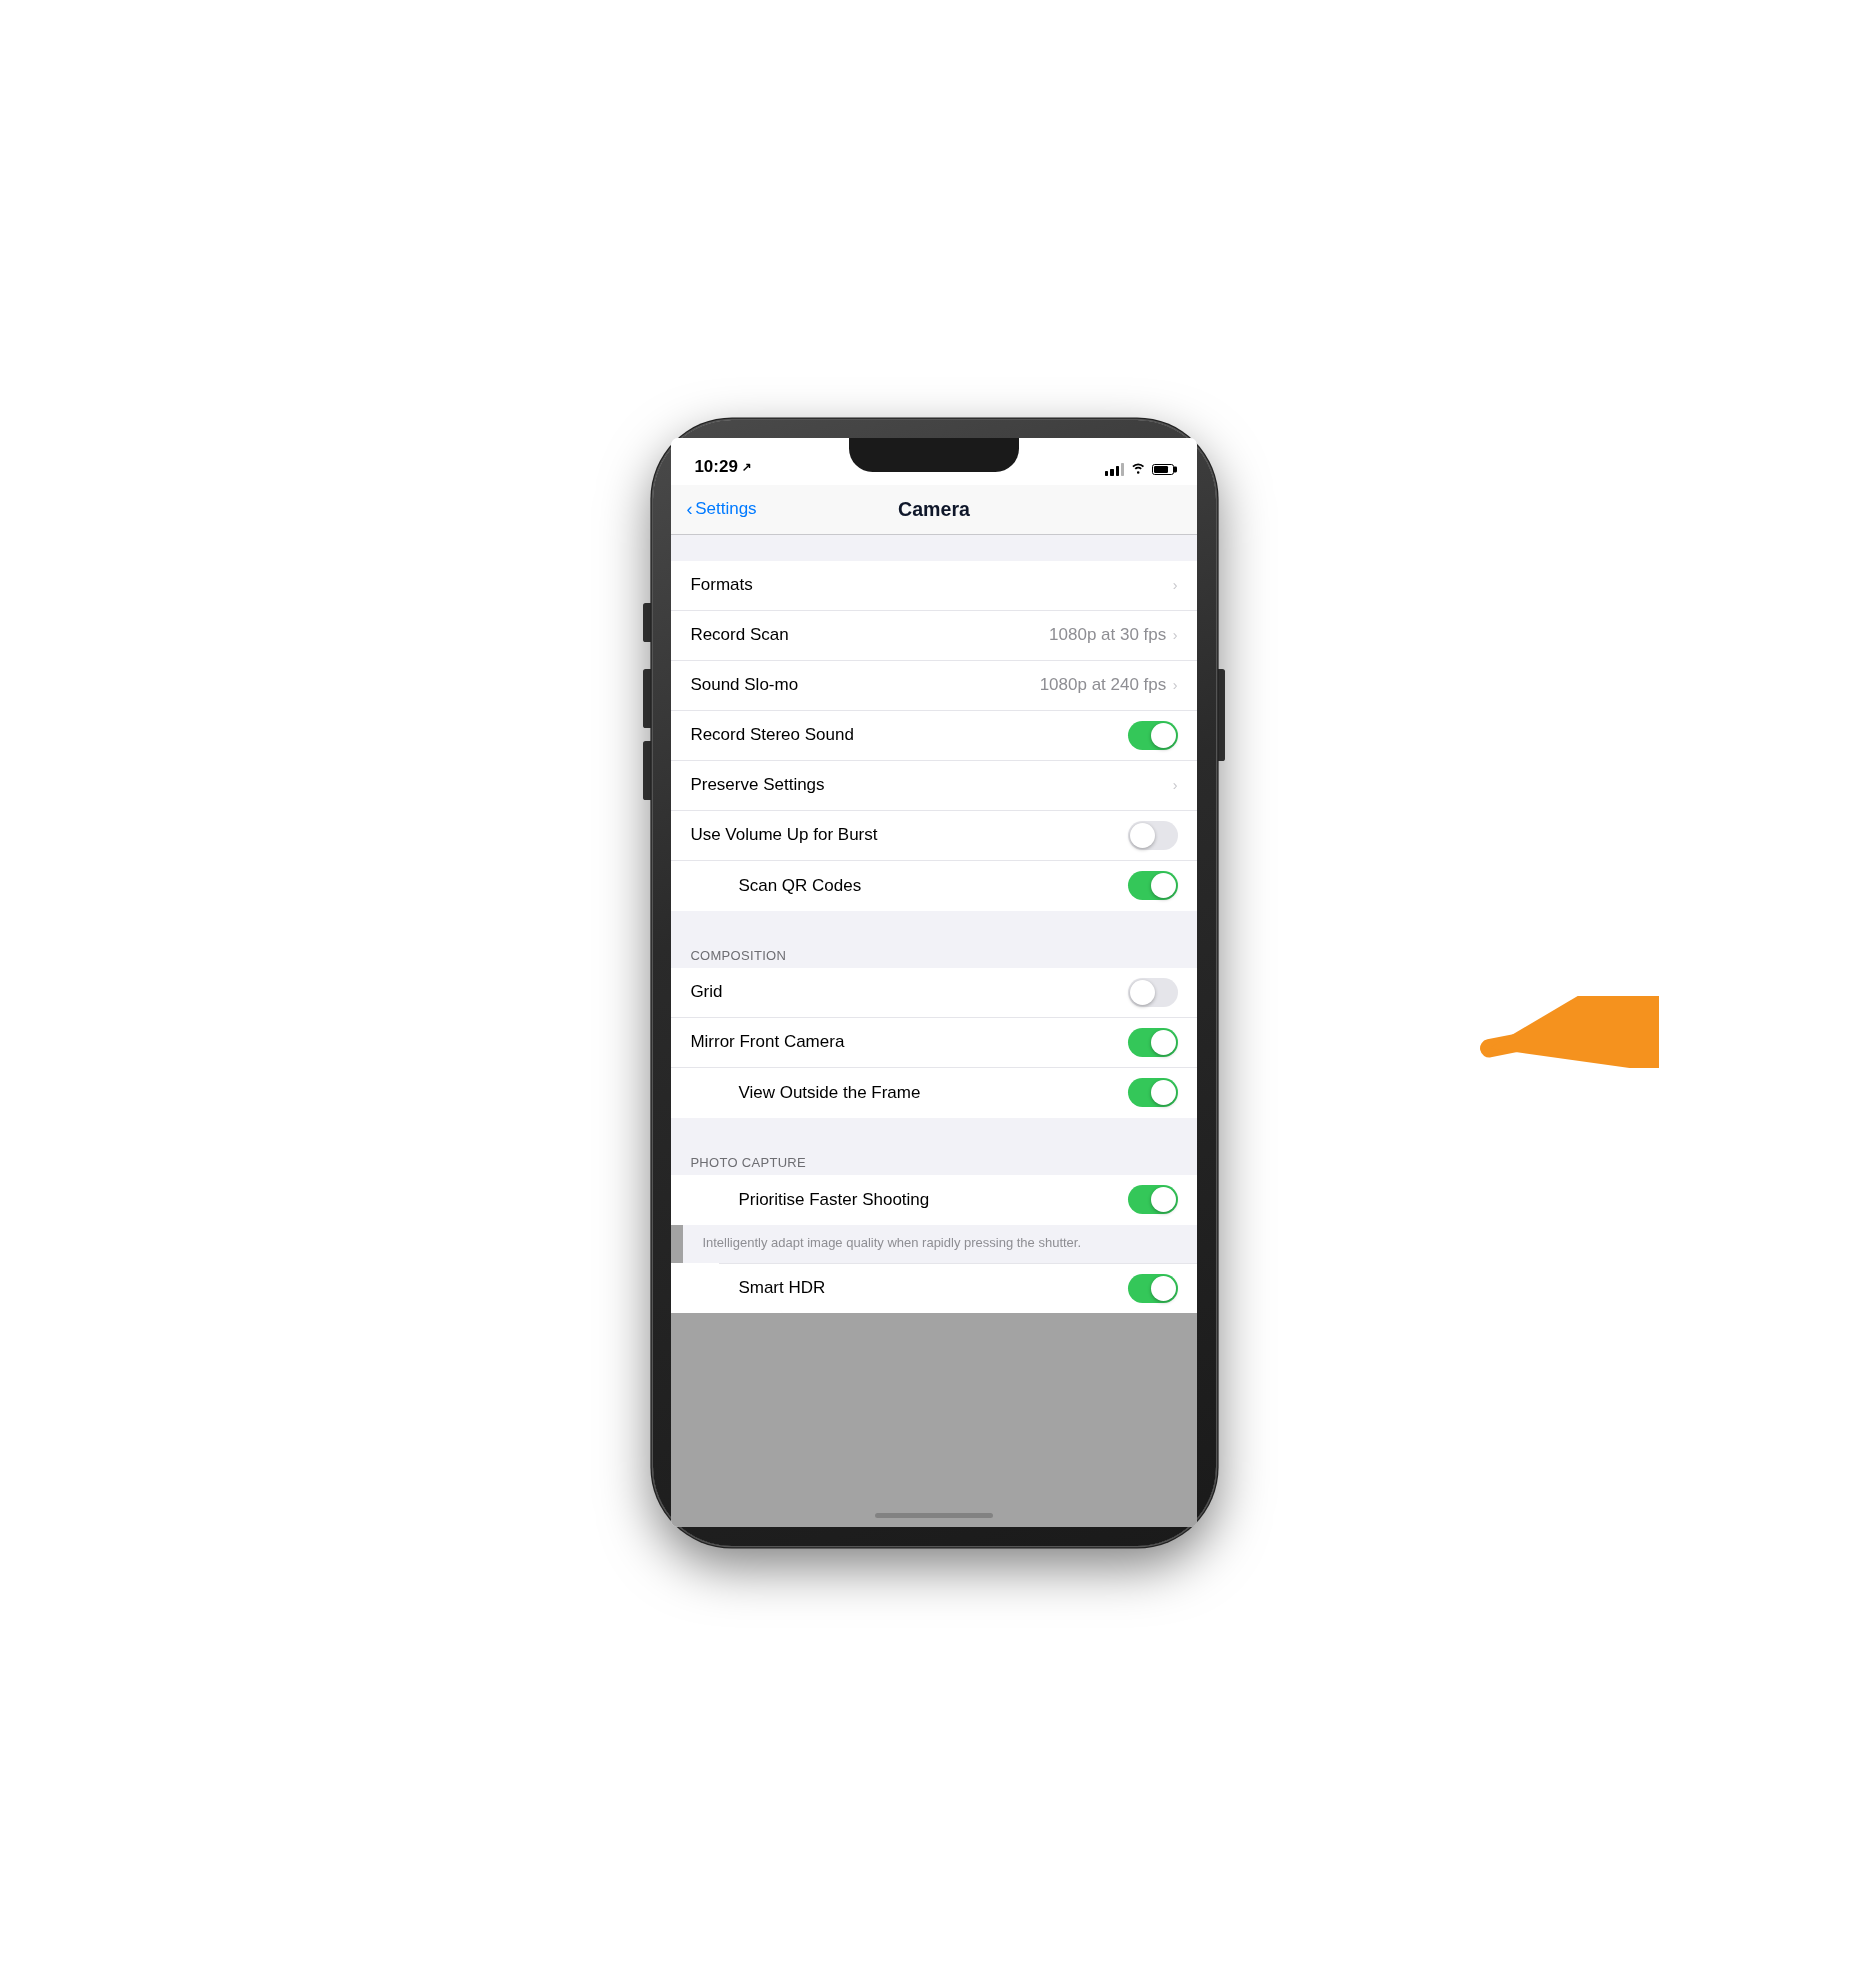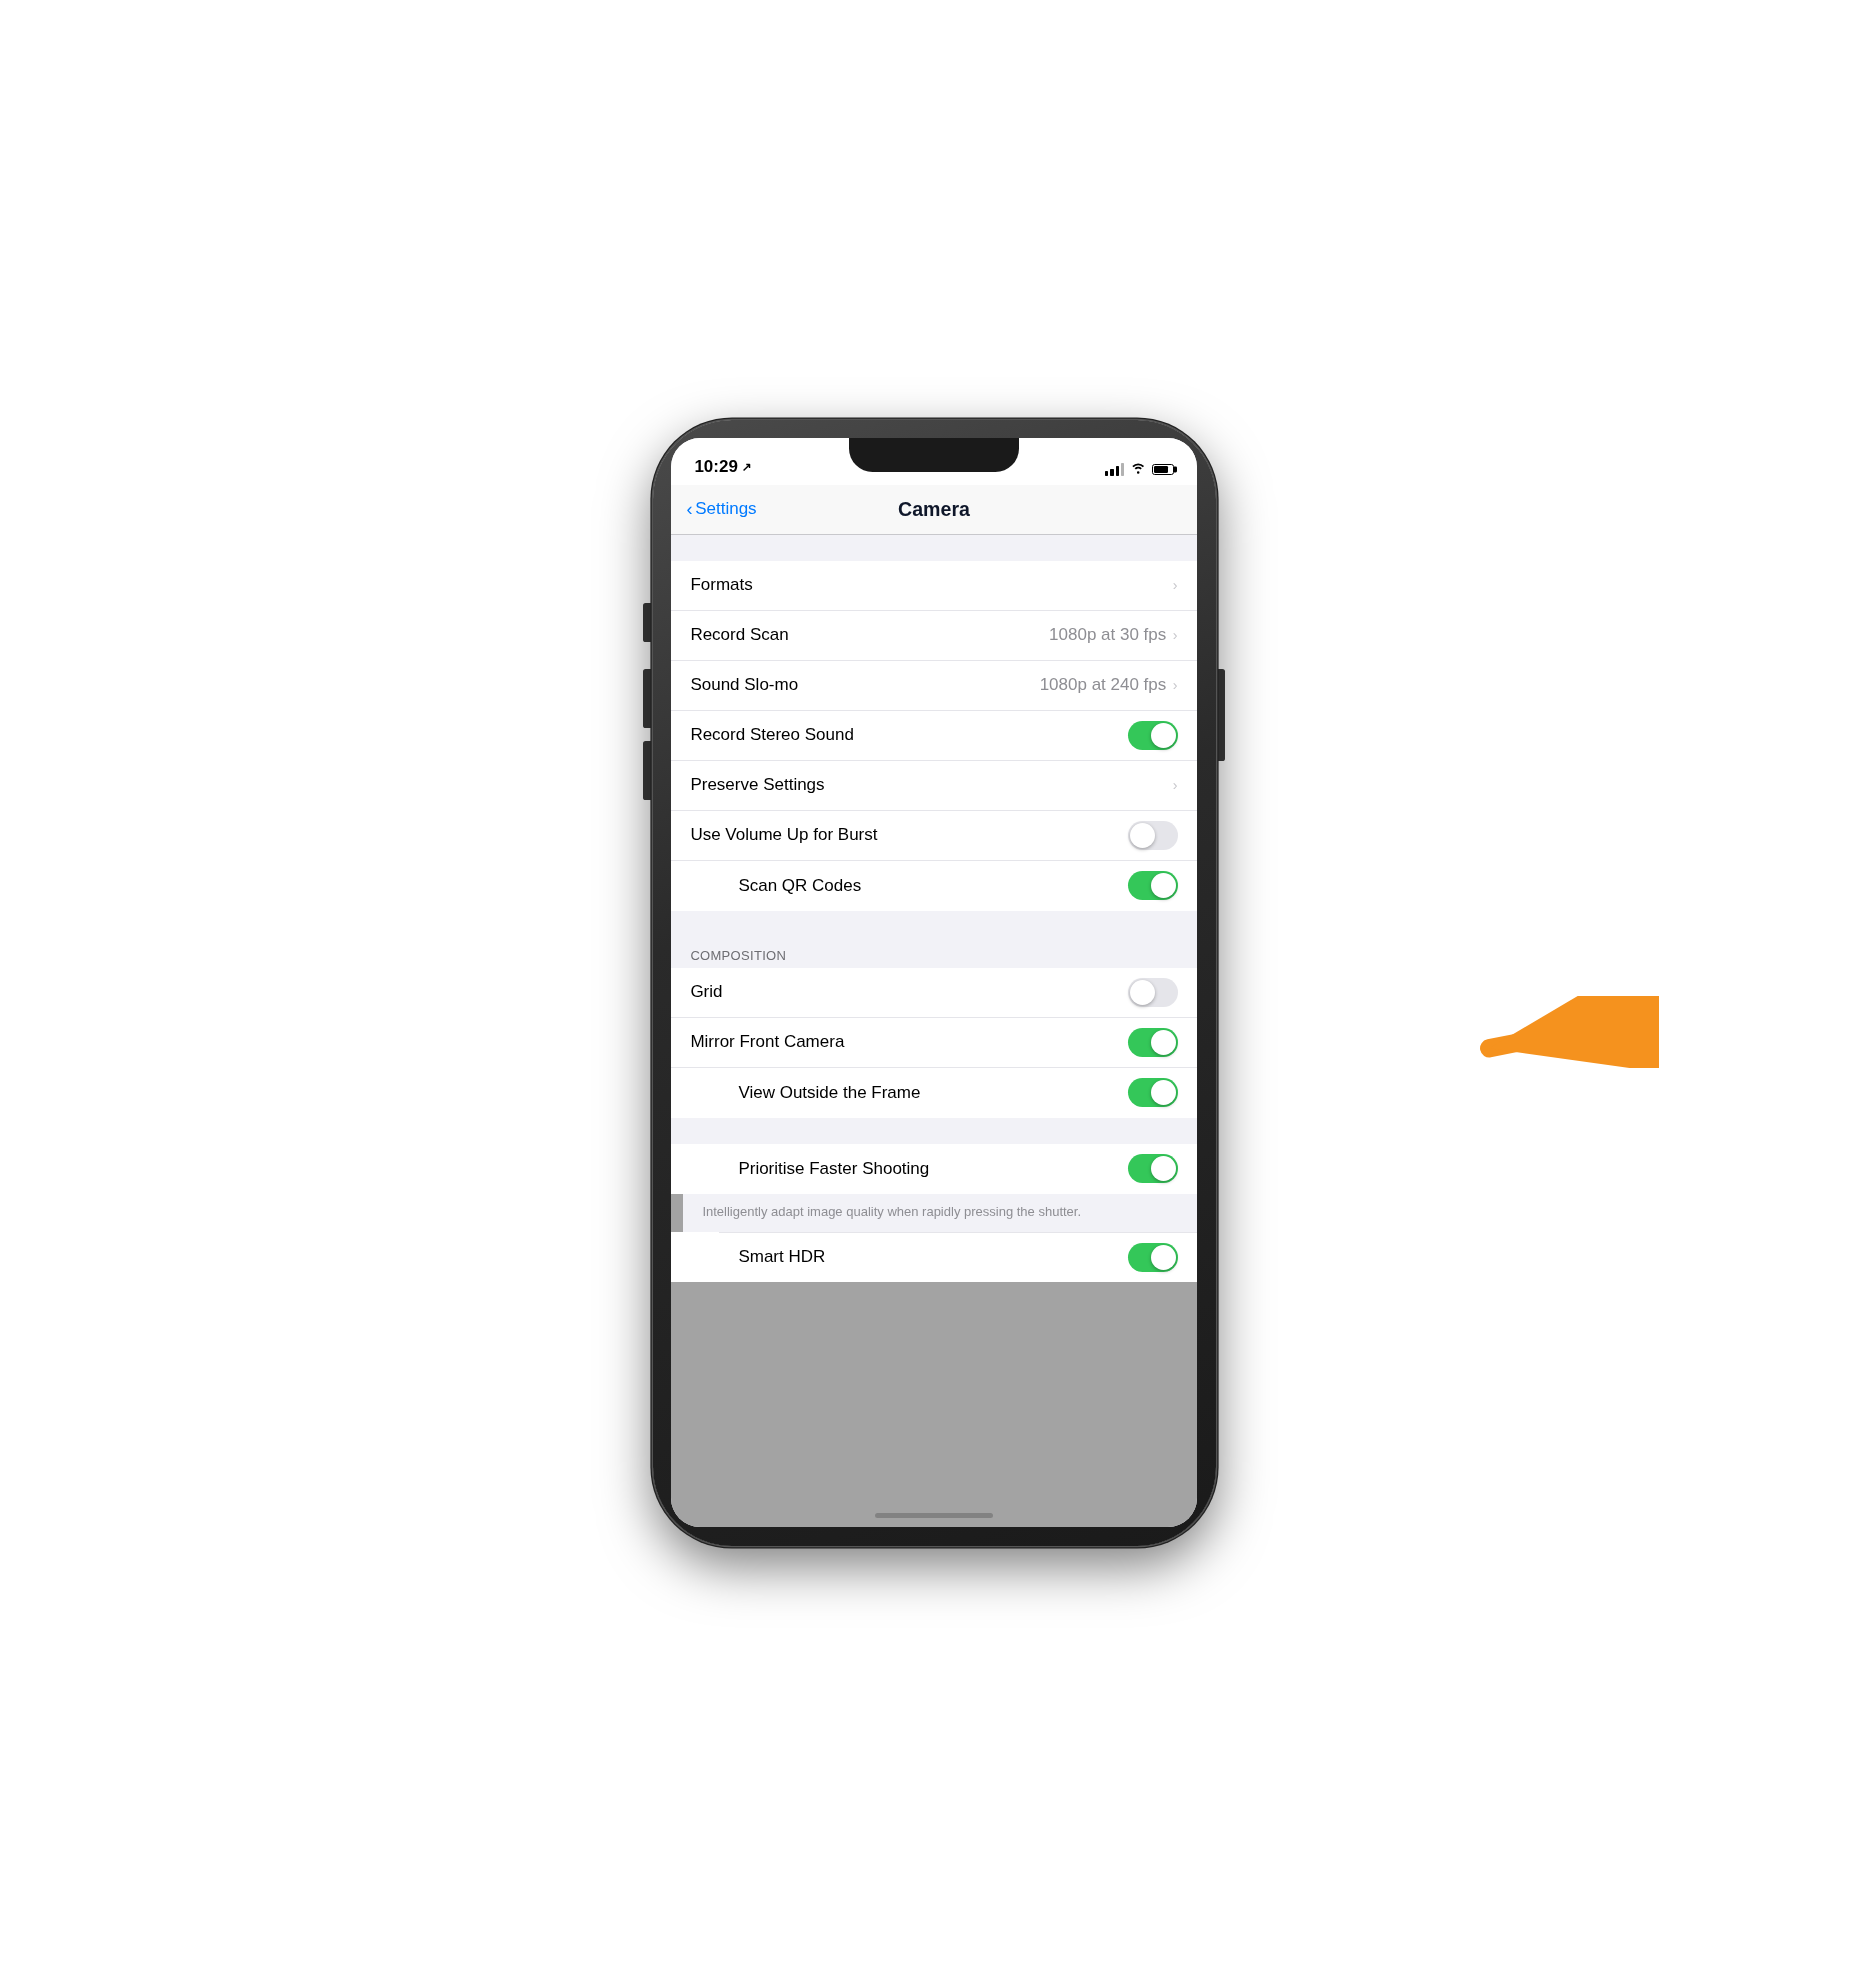--- a/index.html
+++ b/index.html
@@ -70,21 +70,21 @@
       border-radius: 0 2.6px 2.6px 0;
     }
 
     .phone-screen {
       position: absolute;
       top: 18.3px;
       left: 18.3px;
       right: 18.3px;
       bottom: 18.3px;
       background: #f2f2f7;
-      border-radius: 29px;
+      border-radius: 7px;
       overflow: hidden;
     }
 
     
     .notch {
       position: absolute;
       top: 0;
       left: 50%;
       transform: translateX(-50%);
       width: 170px;
@@ -462,20 +462,23 @@
 
           <div class="list-item">
             <span class="list-item-label">View Outside the Frame</span>
             <div class="toggle on">
               <div class="toggle-knob"></div>
             </div>
           </div>
         </div>
 
         <div class="section-gap"></div>
+        <div class="section-header">
+          <span>PHOTO CAPTURE</span>
+        </div>
 
         <div class="list-group">
           <div class="list-item">
             <span class="list-item-label">Prioritise Faster Shooting</span>
             <div class="toggle on">
               <div class="toggle-knob"></div>
             </div>
           </div>
         </div>
 

